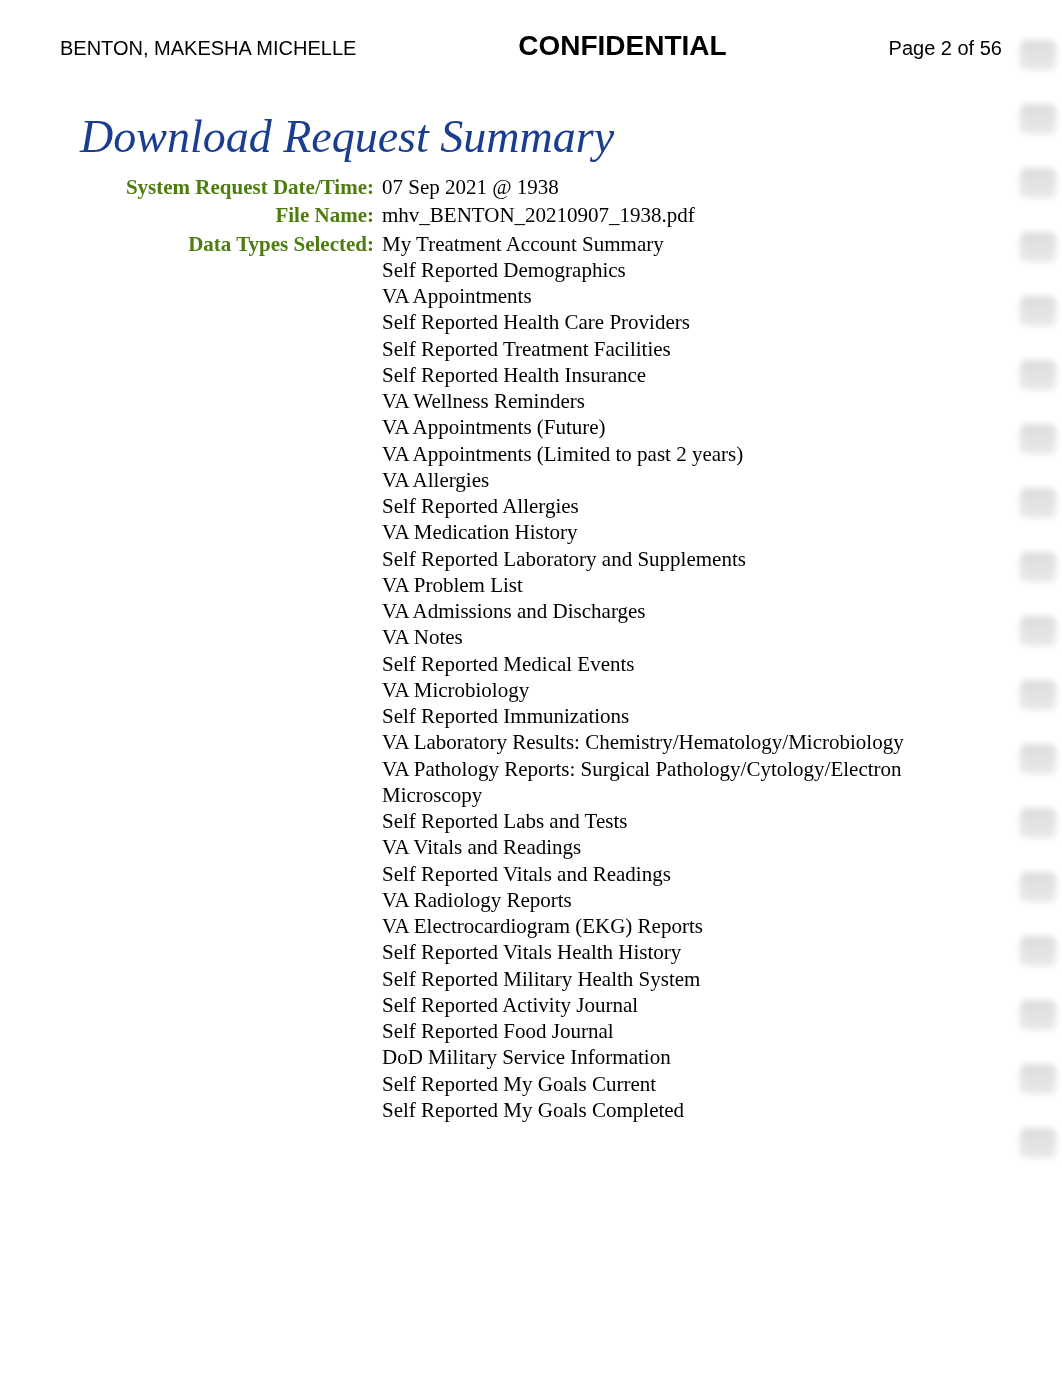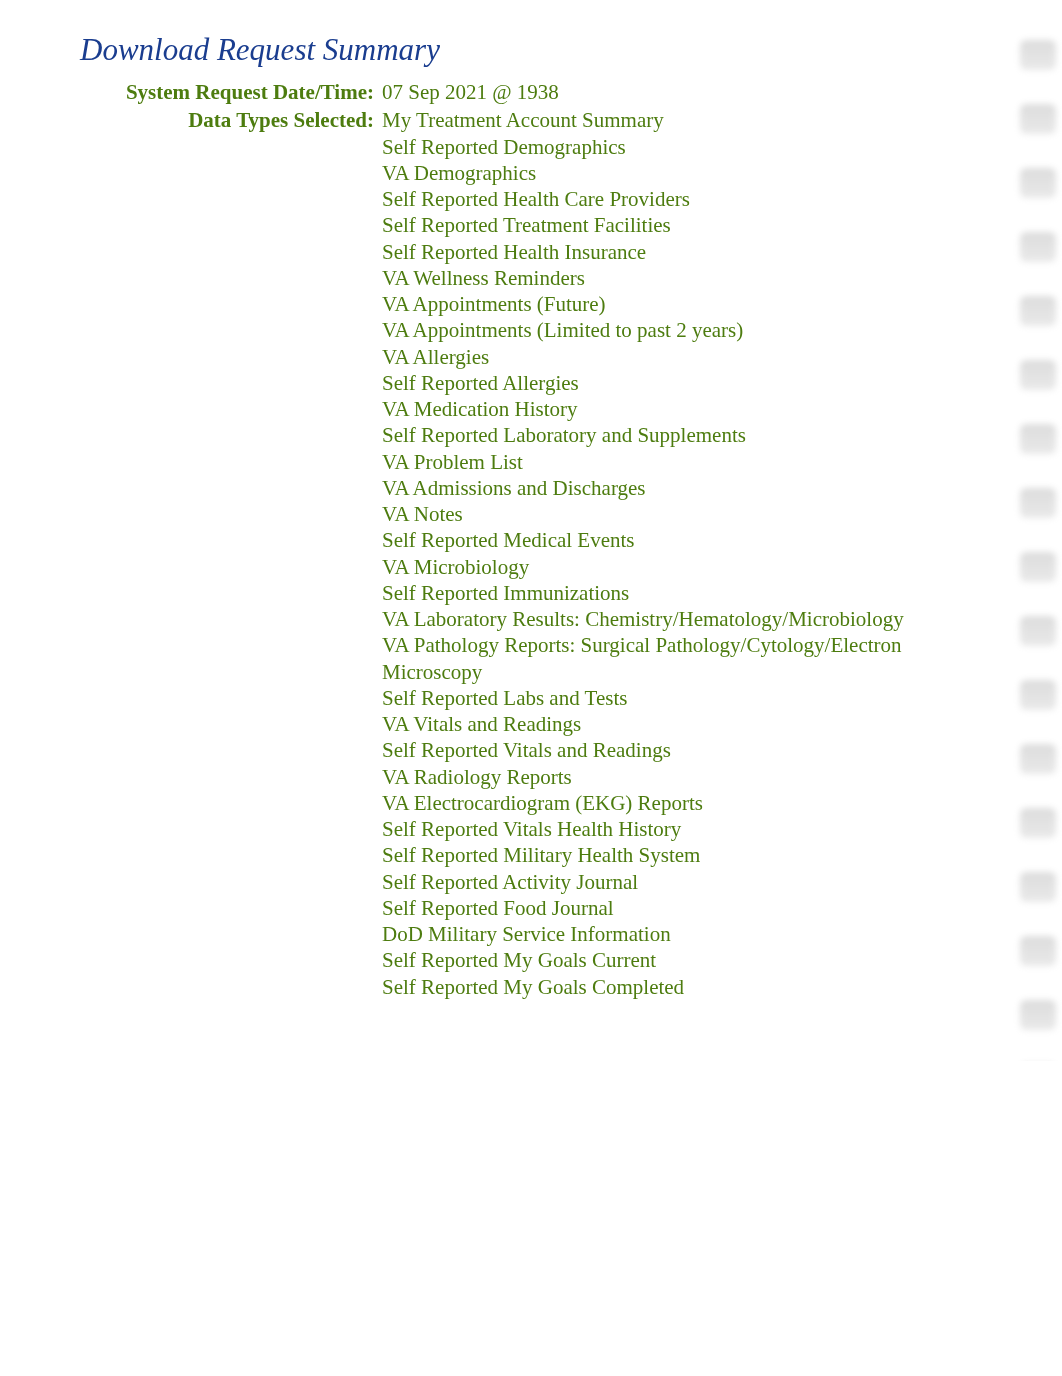--- a/index.html
+++ b/index.html
@@ -27,24 +27,24 @@
   .confidential {
     font-size: 28px;
     font-weight: bold;
     font-family: Arial, Helvetica, sans-serif;
   }
   .page-num {
     font-size: 20px;
     font-family: Arial, Helvetica, sans-serif;
   }
   .section-title {
-    font-size: 31px;
+    font-size: 46px;
     font-style: italic;
     color: #1a3d8f;
-    margin: 12px 0 10px 20px;
+    margin: 18px 0 10px 20px;
     font-family: "Times New Roman", Times, serif;
   }
   .summary-table {
     margin-left: 40px;
     width: 850px;
     border-collapse: collapse;
   }
   .summary-table td {
     vertical-align: top;
     padding: 1px 4px;
@@ -52,21 +52,21 @@
     line-height: 1.25;
   }
   .summary-table td.label {
     text-align: right;
     font-weight: bold;
     color: #4d7c0f;
     white-space: nowrap;
     width: 270px;
   }
   .summary-table td.value {
-    color: #4d7c0f;
+    color: #000000;
   }
   .data-types-list div {
     padding: 0;
   }
   .thumb-column {
     position: absolute;
     right: 6px;
     top: 40px;
     width: 36px;
     display: flex;
@@ -80,36 +80,45 @@
     height: 30px;
     background: linear-gradient(#777, #aaa);
     border-radius: 6px;
   }
 </style>
 </head>
 <body>
 
 <div class="page">
 
+  <div class="header-row">
+    <div class="patient-name">BENTON, MAKESHA MICHELLE</div>
+    <div class="confidential">CONFIDENTIAL</div>
+    <div class="page-num">Page 2 of 56</div>
+  </div>
 
   <div class="section-title">Download Request Summary</div>
 
   <table class="summary-table">
     <tbody>
         <tr>
       <td class="label">System Request Date/Time:</td>
       <td class="value">07 Sep 2021 @ 1938</td>
     </tr>
     <tr>
+      <td class="label">File Name:</td>
+      <td class="value">mhv_BENTON_20210907_1938.pdf</td>
+    </tr>
+    <tr>
       <td class="label">Data Types Selected:</td>
       <td class="value">
         <div class="data-types-list" id="data-types-list">
               <div>My Treatment Account Summary</div>
               <div>Self Reported Demographics</div>
-              <div>VA Demographics</div>
+              <div>VA Appointments</div>
               <div>Self Reported Health Care Providers</div>
               <div>Self Reported Treatment Facilities</div>
               <div>Self Reported Health Insurance</div>
               <div>VA Wellness Reminders</div>
               <div>VA Appointments (Future)</div>
               <div>VA Appointments (Limited to past 2 years)</div>
               <div>VA Allergies</div>
               <div>Self Reported Allergies</div>
               <div>VA Medication History</div>
               <div>Self Reported Laboratory and Supplements</div>

